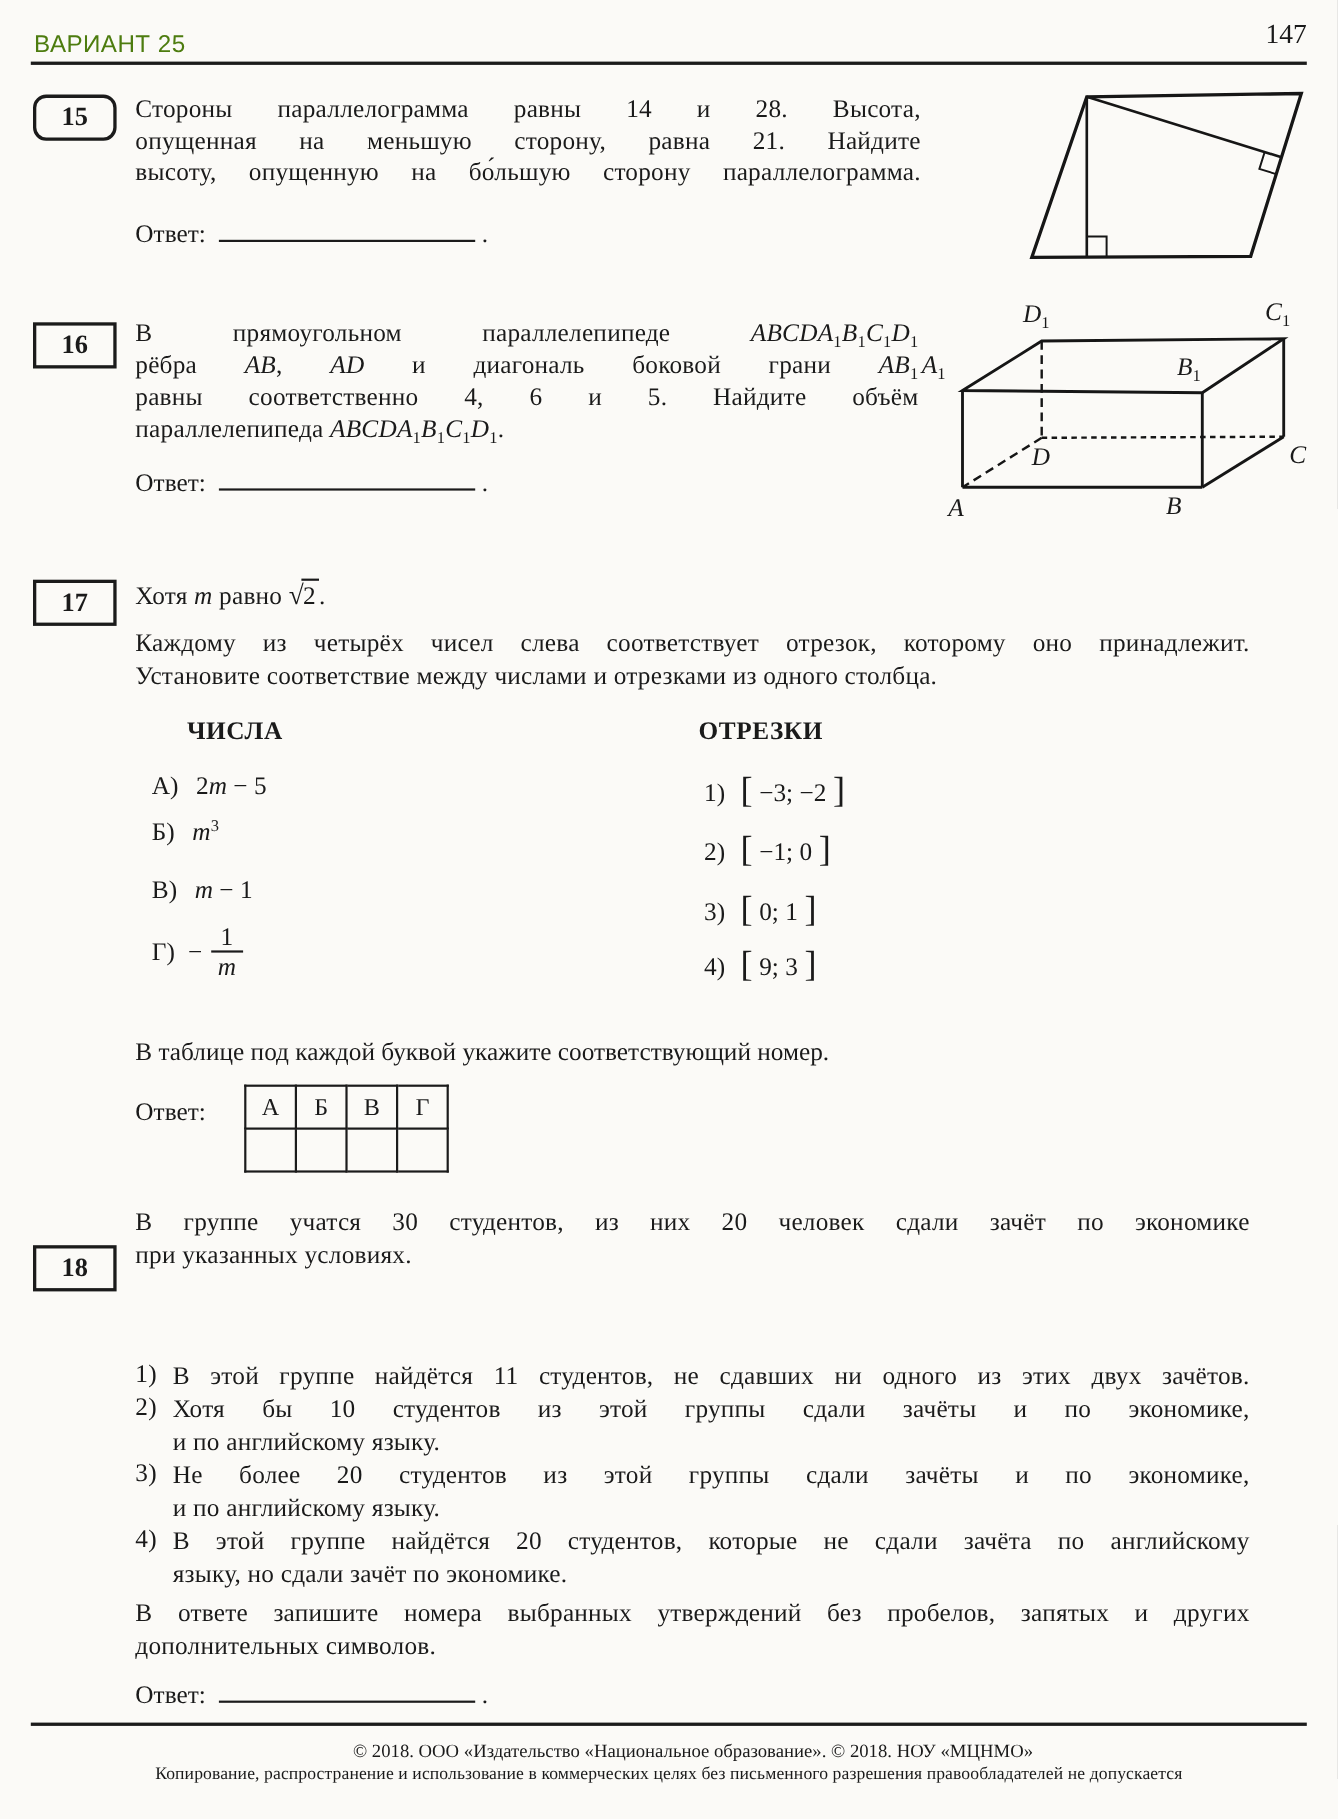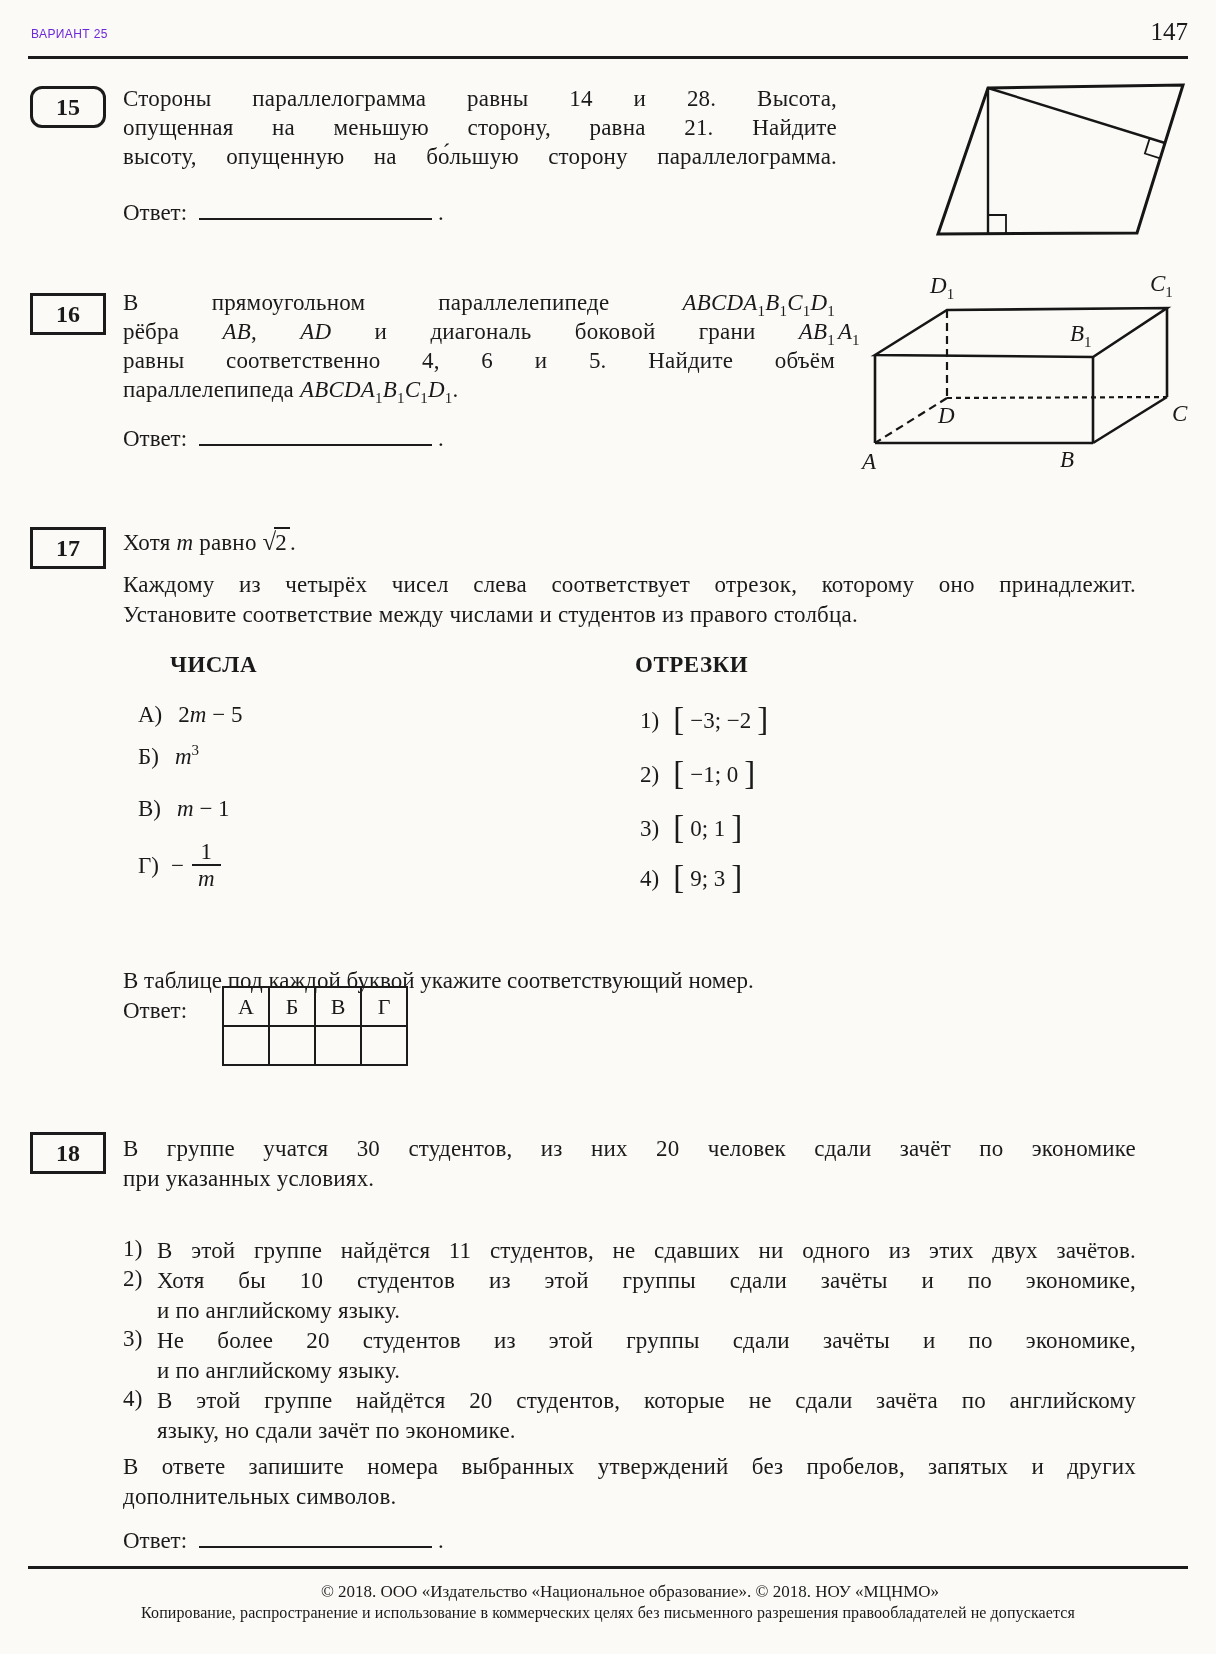--- a/index.html
+++ b/index.html
@@ -5,21 +5,21 @@
   html,body { margin:0; padding:0; background:#d8d8d8; }
   .page {
     position:relative; width:1216px; height:1654px; margin:0 auto;
     background:#fbfaf7; color:#1a1a1a; overflow:hidden;
     font-family:"Liberation Serif","DejaVu Serif",serif;
     font-size:23px;
   }
   .abs { position:absolute; }
   .hdr-variant {
     font-family:"Liberation Sans","DejaVu Sans",sans-serif;
-    font-size:12px; letter-spacing:0.4px; color:#6d28d9;
+    font-size:22px; letter-spacing:0.4px; color:#4d7c0f;
   }
   .hdr-page { font-size:25px; }
   .rule { background:#1b1b1b; height:3px; }
   .numbox {
     width:70px; height:36px; border:3px solid #1b1b1b;
     display:flex; align-items:center; justify-content:center;
     font-weight:bold; font-size:24px;
   }
   .tcol { letter-spacing:0.2px; }
   .line { height:29px; line-height:29px; }
@@ -137,21 +137,21 @@
   </div>
 
   <div class="abs numbox" style="left:30px; top:527px;">
     <span>17</span>
   </div>
 
   <div class="abs tcol" style="left:123px; top:525px; width:1013px; height:34px; line-height:34px;"><span>Хотя </span><span class="it">m</span><span> равно </span><span class="sqrt"><span class="rad">√</span><span class="ovl">2</span></span><span>.</span></div>
 
   <div class="abs tcol lh30" style="left:123px; top:570px; width:1013px;">
     <div class="line just">Каждому из четырёх чисел слева соответствует отрезок, которому оно принадлежит.</div>
-    <div class="line">Установите соответствие между числами и студентов из правого столбца.</div>
+    <div class="line">Установите соответствие между числами и отрезками из одного столбца.</div>
   </div>
 
   <div class="abs coltitle" style="left:170px; top:652px;">ЧИСЛА</div>
   <div class="abs coltitle" style="left:635px; top:652px;">ОТРЕЗКИ</div>
 
   <div class="abs mrow" style="left:138px; top:702px;">
     <span class="ilabel">А)</span><span><span>2</span><span class="it">m</span><span> − 5</span></span>
   </div>
   <div class="abs mrow" style="left:138px; top:744px;">
     <span class="ilabel">Б)</span><span><span class="it">m</span><sup>3</sup></span>
@@ -186,21 +186,21 @@
     <span class="iv">0; 1</span>
     <span class="brk">]</span>
   </div>
   <div class="abs srow" style="left:640px; top:858px;">
     <span class="ilabel">4)</span>
     <span class="brk">[</span>
     <span class="iv">9; 3</span>
     <span class="brk">]</span>
   </div>
 
-  <div class="abs" style="left:123px; top:944px;margin-top:24px;">В таблице под каждой буквой укажите соответствующий номер.</div>
+  <div class="abs" style="left:123px; top:944px;">В таблице под каждой буквой укажите соответствующий номер.</div>
 
   <div class="abs" style="left:123px; top:998px;">
     <span>Ответ:</span>
   </div>
 
   <table class="abs anstable" style="left:222px; top:986px;">
     <tbody>
       <tr>
         <td>А</td>
         <td>Б</td>
@@ -213,21 +213,21 @@
         <td></td>
         <td></td>
       </tr>
     </tbody>
   </table>
 
   <div class="abs numbox" style="left:30px; top:1132px;">
     <span>18</span>
   </div>
 
-  <div class="abs tcol lh30" style="left:123px; top:1134px; width:1013px;">
+  <div class="abs tcol lh30" style="left:123px; top:1096px; width:1013px;">
     <div class="line just">В группе учатся 30 студентов, из них 20 человек сдали зачёт по экономике</div>
     <div class="line">при указанных условиях.</div>
   </div>
 
   <div class="abs tcol lh30" style="left:123px; top:1236px; width:1013px;">
     <div class="stmt">
       <span class="snum">1)</span>
       <div class="line just">В этой группе найдётся 11 студентов, не сдавших ни одного из этих двух зачётов.</div>
     </div>
     <div class="stmt">

